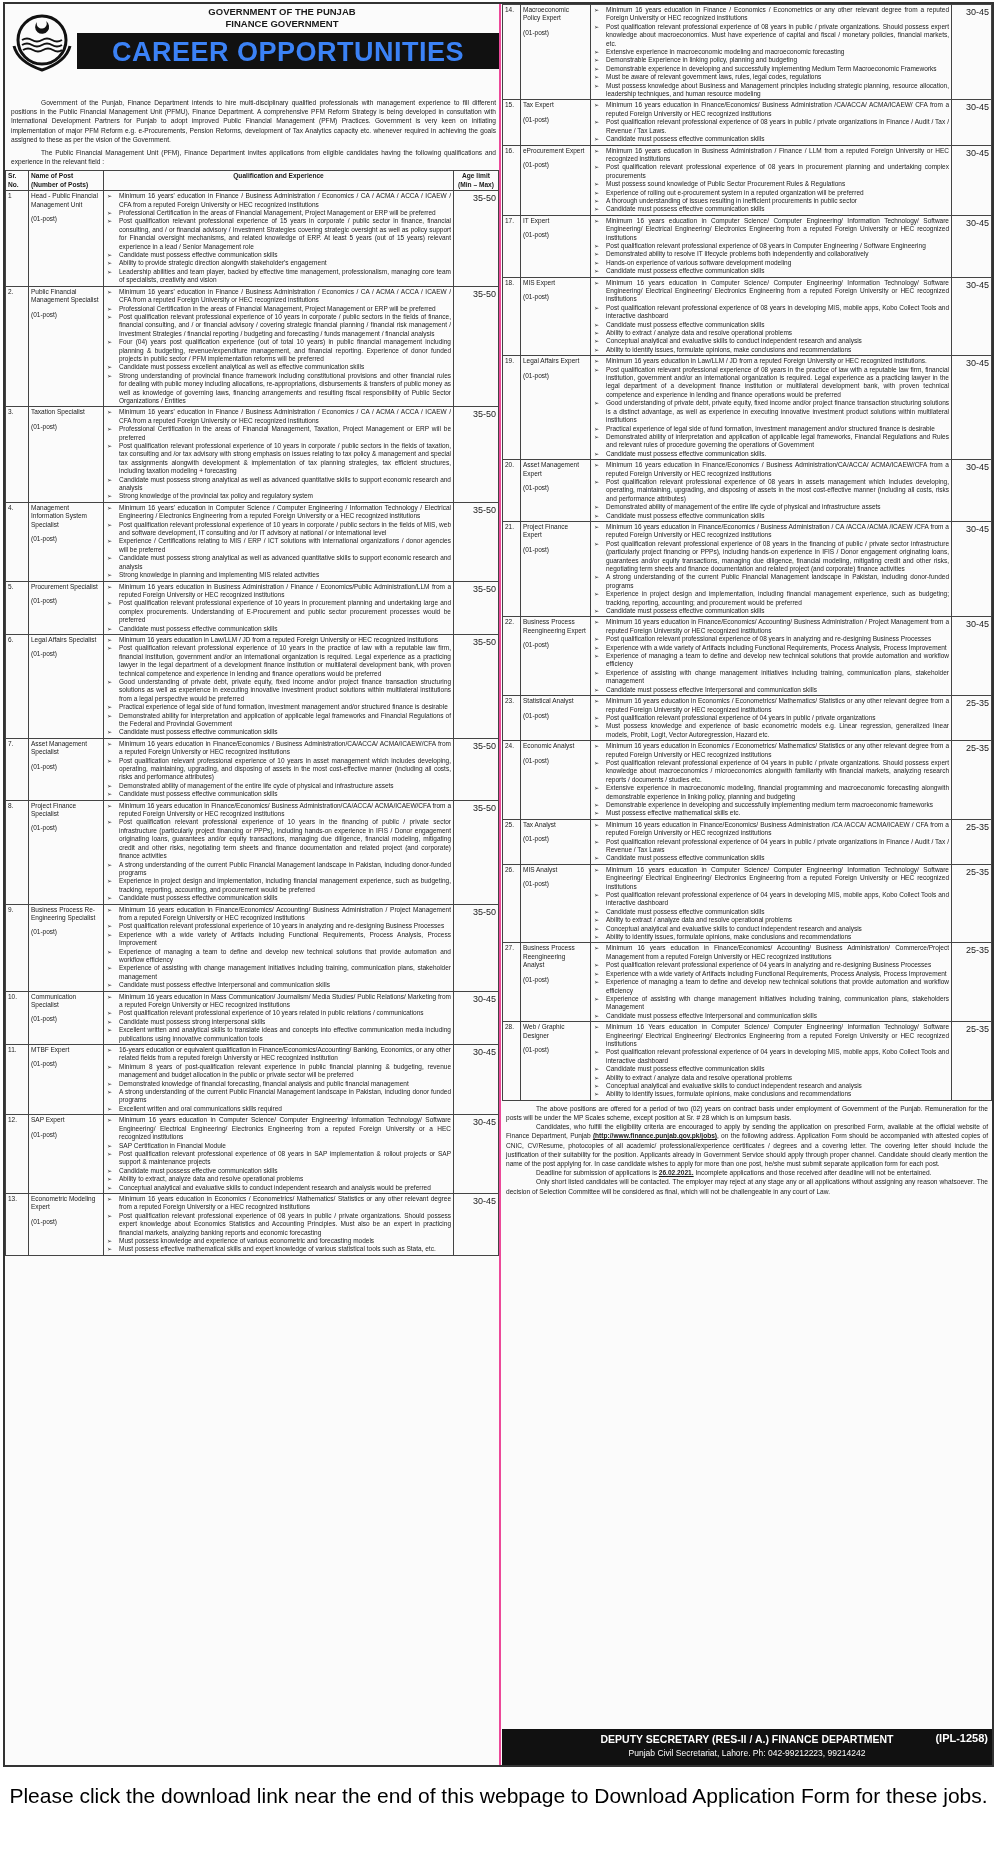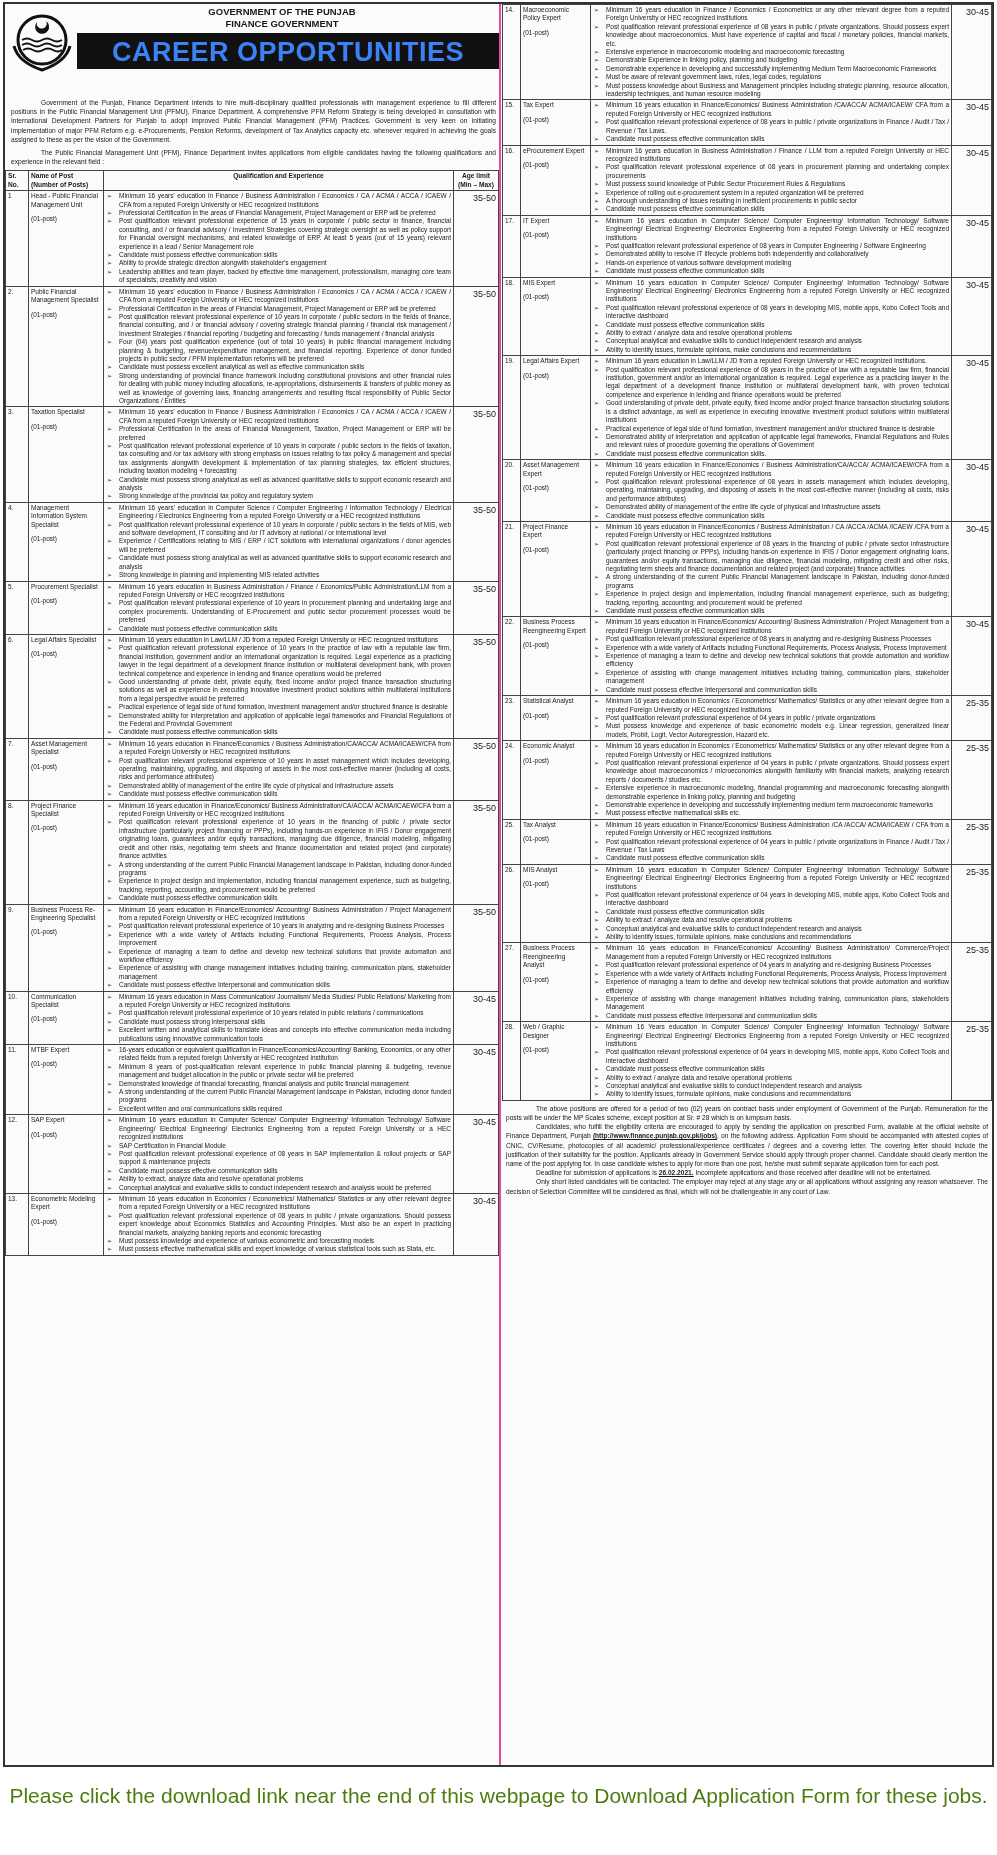--- a/index.html
+++ b/index.html
@@ -25,21 +25,21 @@
   li:before { content:"\27A2"; position:absolute; left:1px; top:0; font-size:6px; }
   .post { margin-top:6px; display:block; }
   .footer-text { font-size:6.6px; line-height:9.2px; padding:3px 4px; text-align:justify; }
   .footer-text p { margin:0; text-indent:30px; }
   .link { font-weight:bold; text-decoration:underline; }
   .deadline { font-weight:bold; text-decoration:underline; }
   .sig { position:absolute; left:0; right:0; bottom:0; height:36px; background:#111; color:#fff; text-align:center; }
   .sig .l1 { font-size:10.5px; font-weight:bold; line-height:15px; padding-top:3px; }
   .sig .l2 { font-size:8.5px; line-height:12px; }
   .sig .ipl { position:absolute; right:4px; top:3px; font-size:11px; font-weight:bold; }
-  .notice { position:absolute; left:0; width:997px; top:1782px; text-align:center; color:#4d7c0f; font-size:21px; line-height:27px; font-family:"Liberation Sans", sans-serif; }
+  .notice { position:absolute; left:0; width:997px; top:1782px; text-align:center; color:#000000; font-size:21px; line-height:27px; font-family:"Liberation Sans", sans-serif; }
 </style>
 </head>
 <body>
 
 <div class="ad">
   <div class="col-left">
     <div class="hdr">
       <svg class="logo" viewBox="0 0 66 66">
         <circle cx="33" cy="30" r="24" fill="none" stroke="#111" stroke-width="3"></circle>
         <path d="M28 12 a7 7 0 1 0 9 -1 a5 5 0 1 1 -9 1z" fill="#111"></path>
@@ -476,16 +476,21 @@
             <td class="ag">25-35</td>
           </tr>
         </tbody>
     </table>
     <div class="footer-text">
       <p>The above positions are offered for a period of two (02) years on contract basis under employment of Government of the Punjab. Remuneration for the posts will be under the MP Scales scheme, except position at Sr. # 28 which is on lumpsum basis.</p>
       <p><span>Candidates, who fulfill the eligibility criteria are encouraged to apply by sending the application on prescribed Form, available at the official website of Finance Department, Punjab </span><span class="link">(http://www.finance.punjab.gov.pk/jobs)</span><span>, on the following address. Application Form should be accompanied with attested copies of CNIC, CV/Resume, photocopies of all academic/ professional/experience certificates / degrees and a covering letter. The covering letter should include the justification of their suitability for the position. Applicants already in Government Service should apply through proper channel. Candidate should clearly mention the name of the post applying for. In case candidate wishes to apply for more than one post, he/she must submit separate application form for each post.</span></p>
       <p><span>Deadline for submission of applications is </span><span class="deadline">26.02.2021.</span><span> Incomplete applications and those received after deadline will not be entertained.</span></p>
       <p>Only short listed candidates will be contacted. The employer may reject at any stage any or all applications without assigning any reason whatsoever. The decision of Selection Committee will be considered as final, which will not be challengeable in any court of Law.</p>
     </div>
+    <div class="sig">
+      <div class="l1">DEPUTY SECRETARY (RES-II / A.) FINANCE DEPARTMENT</div>
+      <div class="l2">Punjab Civil Secretariat, Lahore. Ph: 042-99212223, 99214242</div>
+      <div class="ipl">(IPL-1258)</div>
+    </div>
   </div>
 </div>
 
 <div class="notice">Please click the download link near the end of this webpage to Download Application Form for these jobs.</div>
 
 </body></html>

